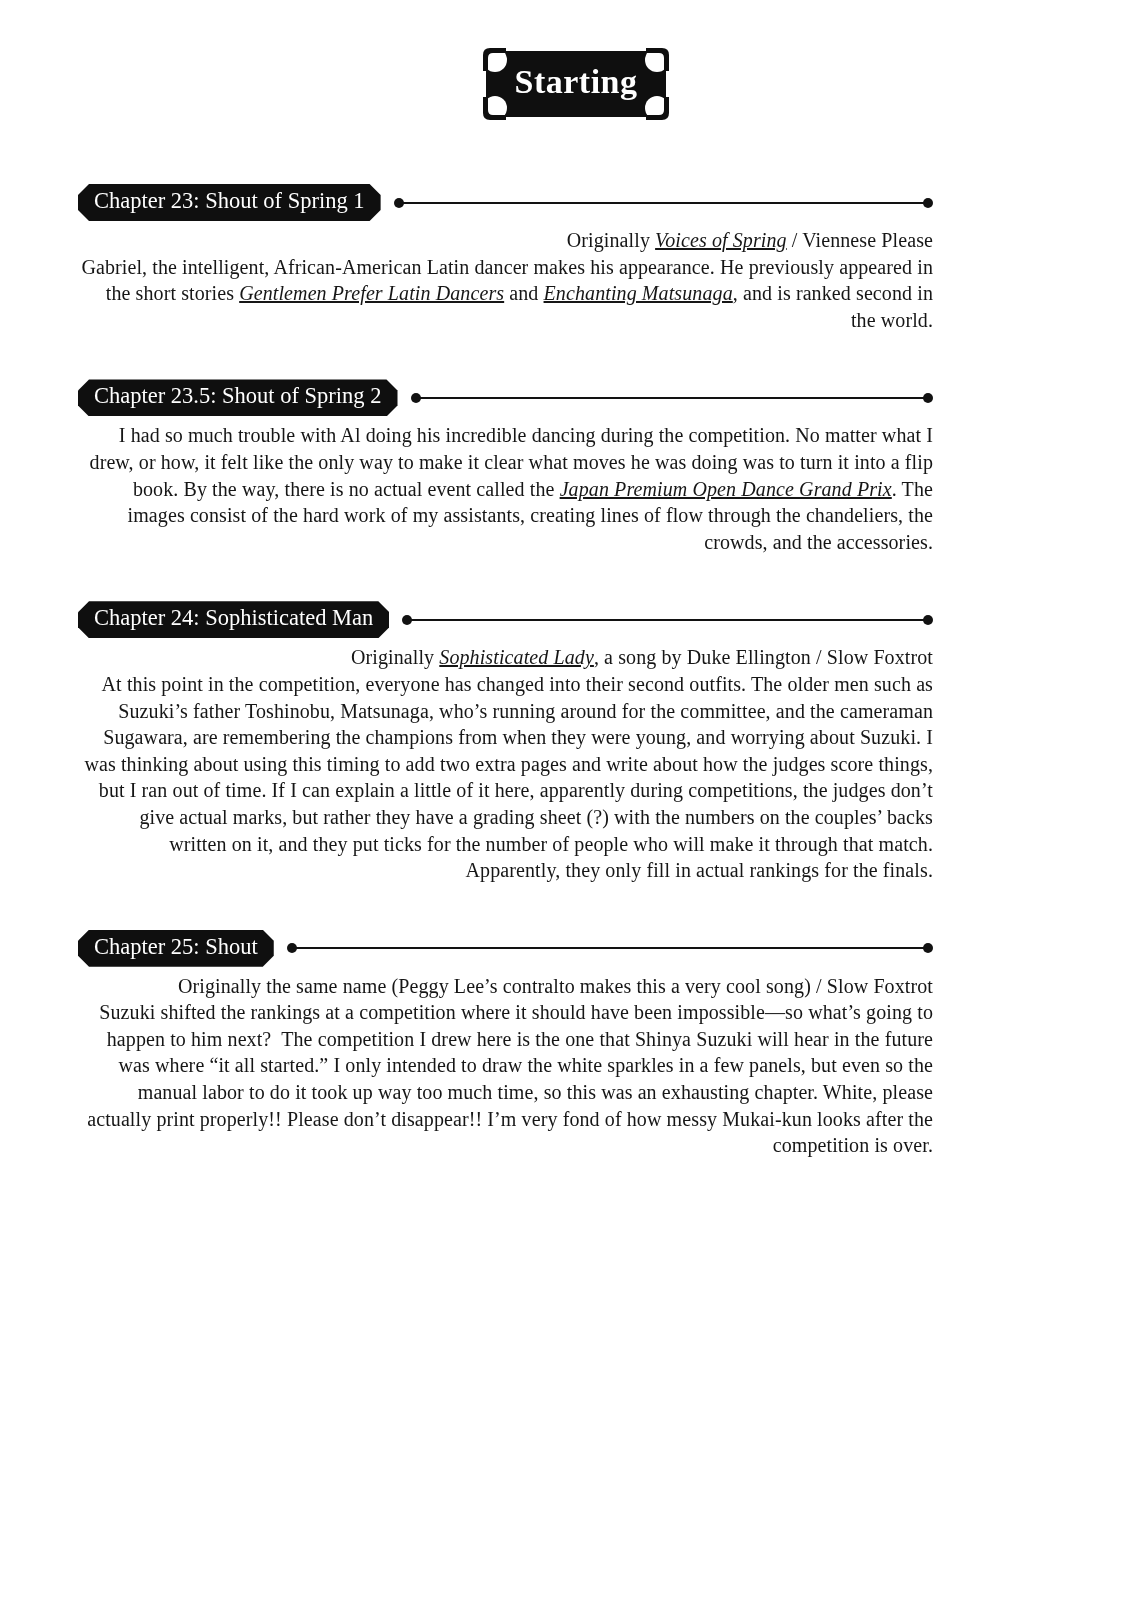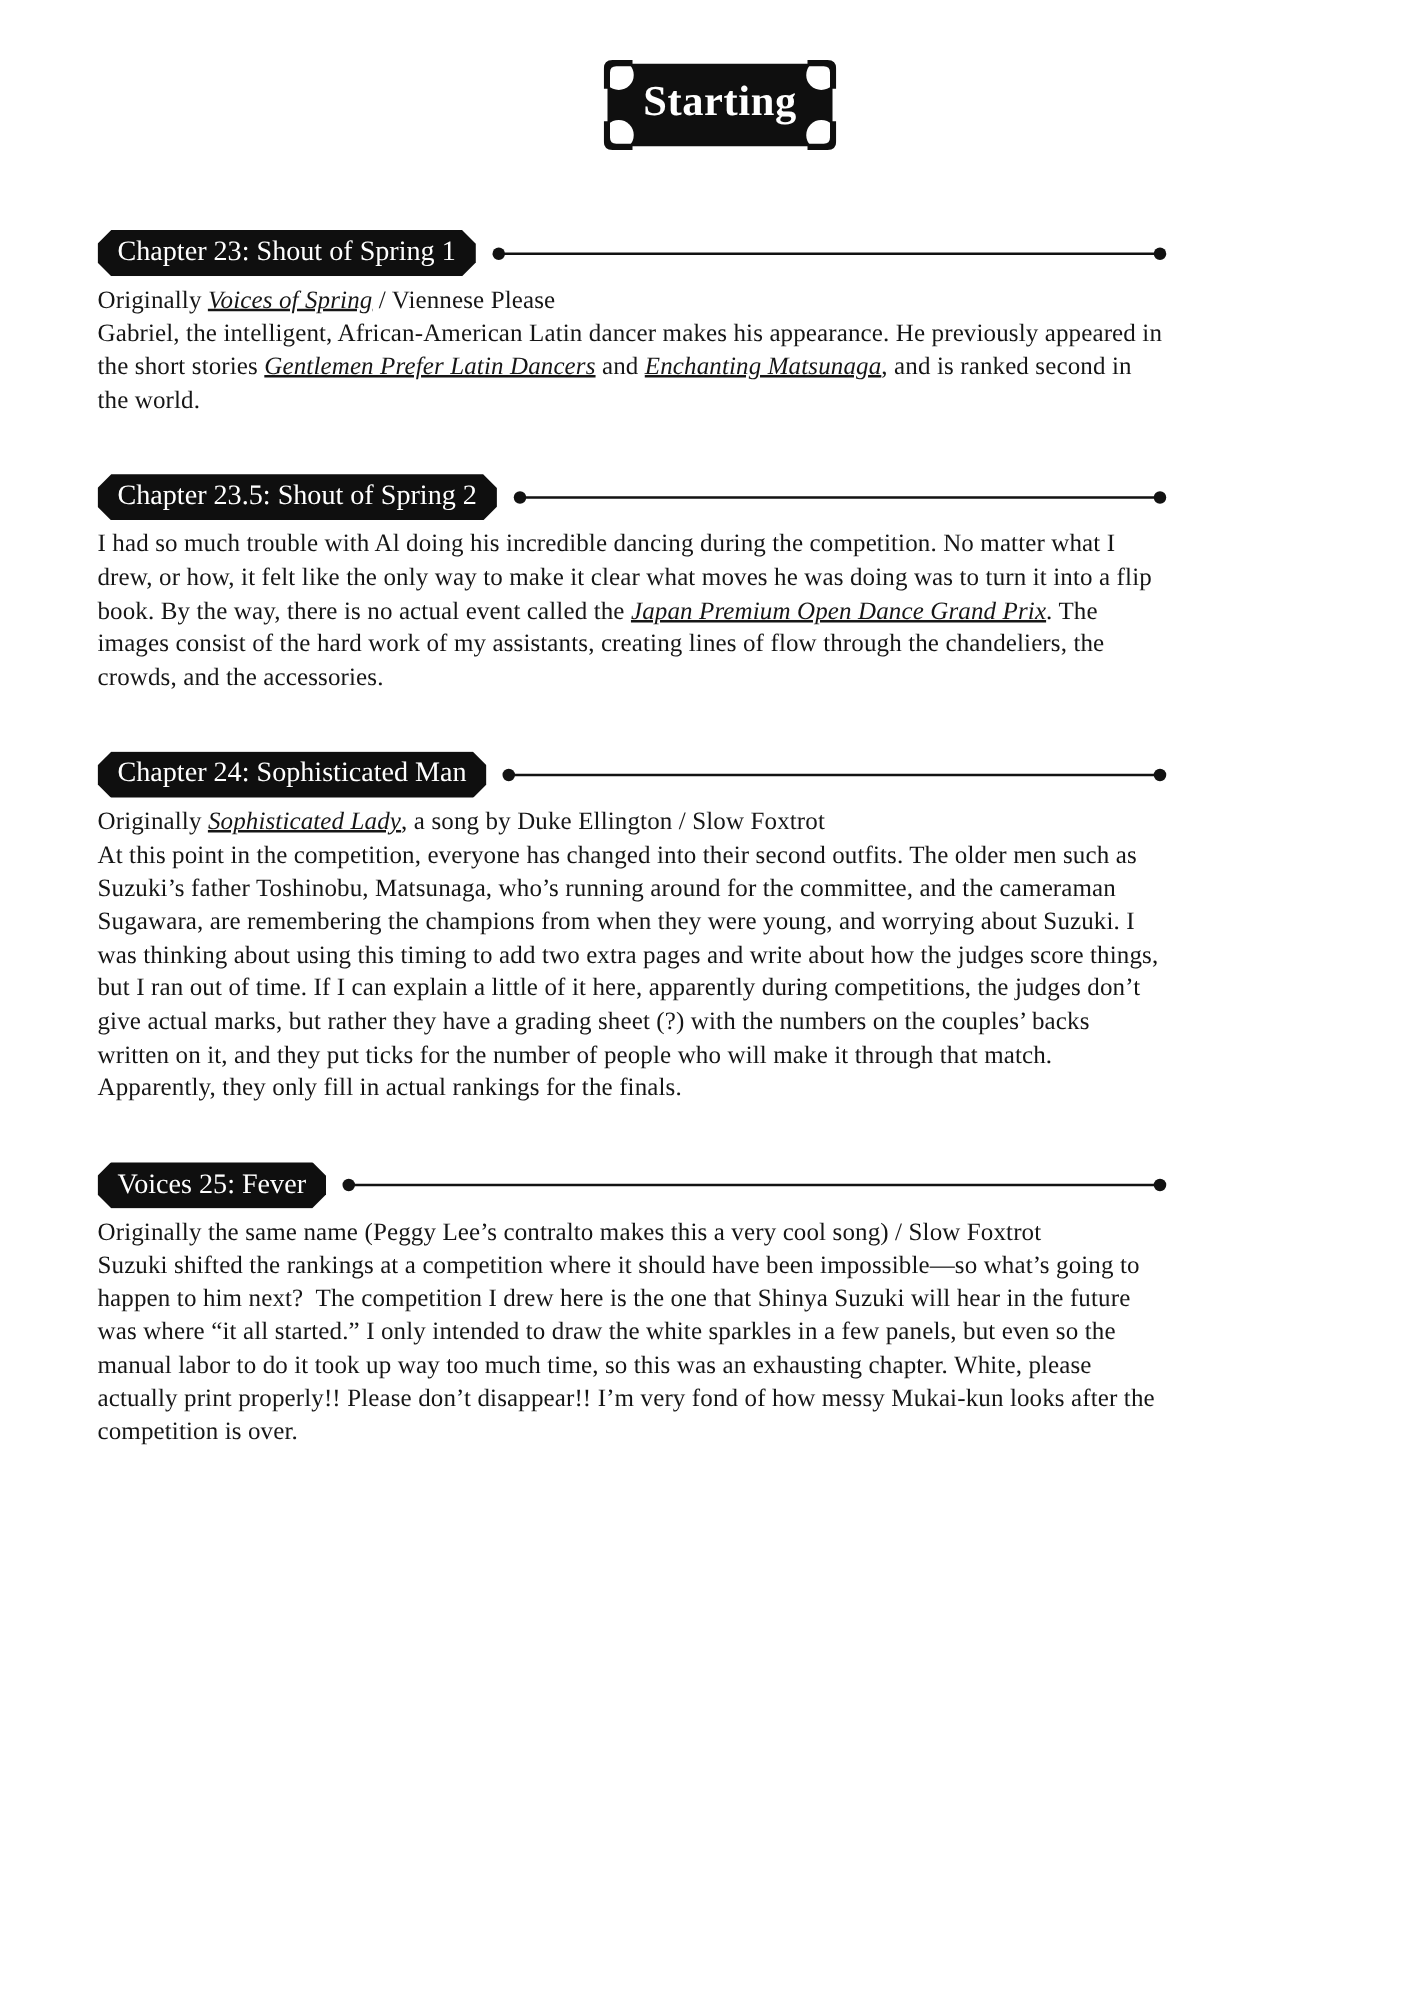--- a/index.html
+++ b/index.html
@@ -1,21 +1,21 @@
 <!DOCTYPE html>
 <html><head>
 <meta charset="utf-8">
 <style>
   html,body{margin:0;padding:0;}
   body{
     width:1124px;height:1600px;overflow:hidden;background:#ffffff;
     font-family:"Liberation Serif","DejaVu Serif",serif;color:#161616;
   }
   .page{padding:48px 0 0 78px;}
-  .content{width:855px;}
+  .content{width:855px;text-align:right;}
 
   
   .plaque{
     position:relative;width:186px;height:72px;
     margin:0 0 64px 405px;
     display:flex;align-items:center;justify-content:center;
   }
   .plaque svg{position:absolute;left:0;top:0;}
   .plaque-text{
     position:relative;color:#ffffff;font-size:34px;font-weight:700;
@@ -98,21 +98,21 @@
             <div class="rule-line"></div>
           </div>
       </div>
       <div class="para"><span>Originally </span><em>Sophisticated Lady</em><span>, a song by Duke Ellington / Slow Foxtrot</span></div>
       <div class="para"><span>At this point in the competition, everyone has changed into their second outfits. The older men such as Suzuki’s father Toshinobu, Matsunaga, who’s running around for the committee, and the cameraman Sugawara, are remembering the champions from when they were young, and worrying about Suzuki. I was thinking about using this timing to add two extra pages and write about how the judges score things, but I ran out of time. If I can explain a little of it here, apparently during competitions, the judges don’t give actual marks, but rather they have a grading sheet (?) with the numbers on the couples’ backs written on it, and they put ticks for the number of people who will make it through that match. Apparently, they only fill in actual rankings for the finals.</span></div>
     </section>
 
     <section class="chapter">
       <div class="chapter-head">
         <div class="badge">
-          <span>Voices 25: Fever</span>
+          <span>Chapter 25: Shout</span>
         </div>
         <div class="rule">
             <div class="rule-line"></div>
           </div>
       </div>
       <div class="para"><span>Originally the same name (Peggy Lee’s contralto makes this a very cool song) / Slow Foxtrot</span></div>
       <div class="para"><span>Suzuki shifted the rankings at a competition where it should have been impossible—so what’s going to happen to him next?  The competition I drew here is the one that Shinya Suzuki will hear in the future was where “it all started.” I only intended to draw the white sparkles in a few panels, but even so the manual labor to do it took up way too much time, so this was an exhausting chapter. White, please actually print properly!! Please don’t disappear!! I’m very fond of how messy Mukai-kun looks after the competition is over.</span></div>
     </section>
 
   </div>

